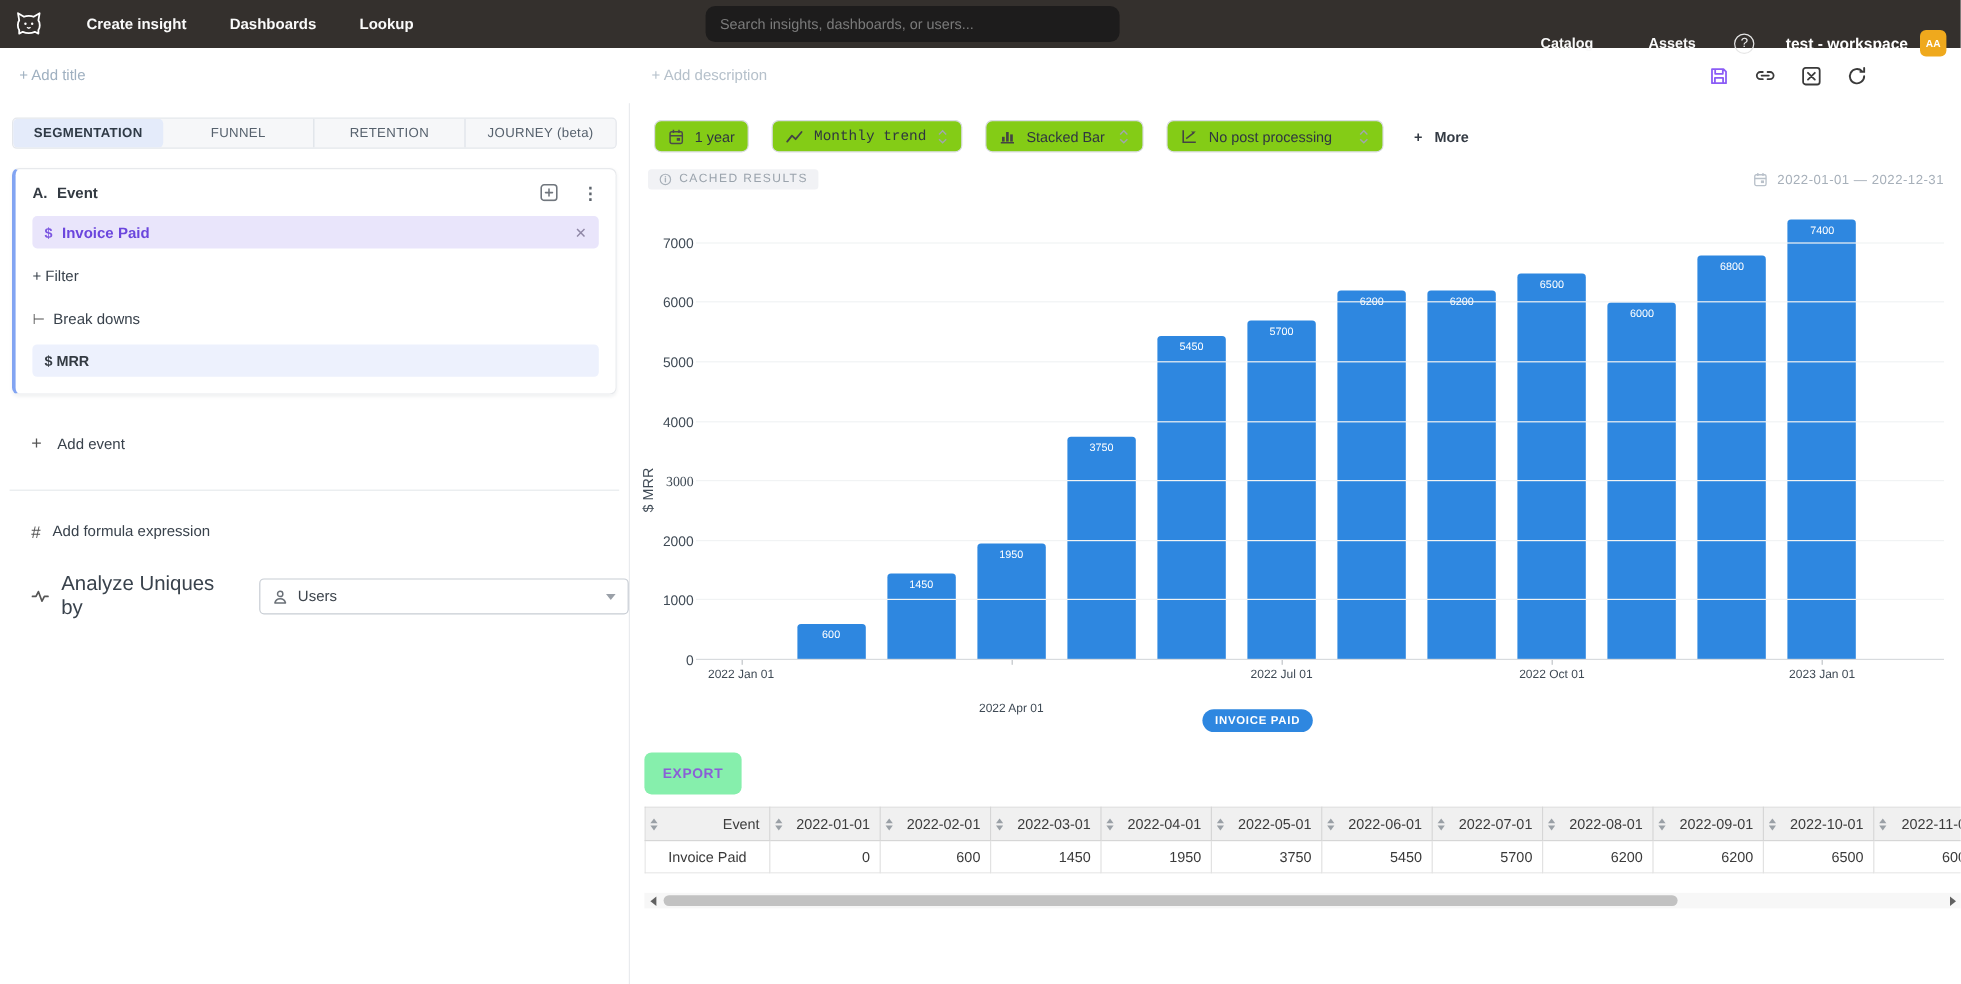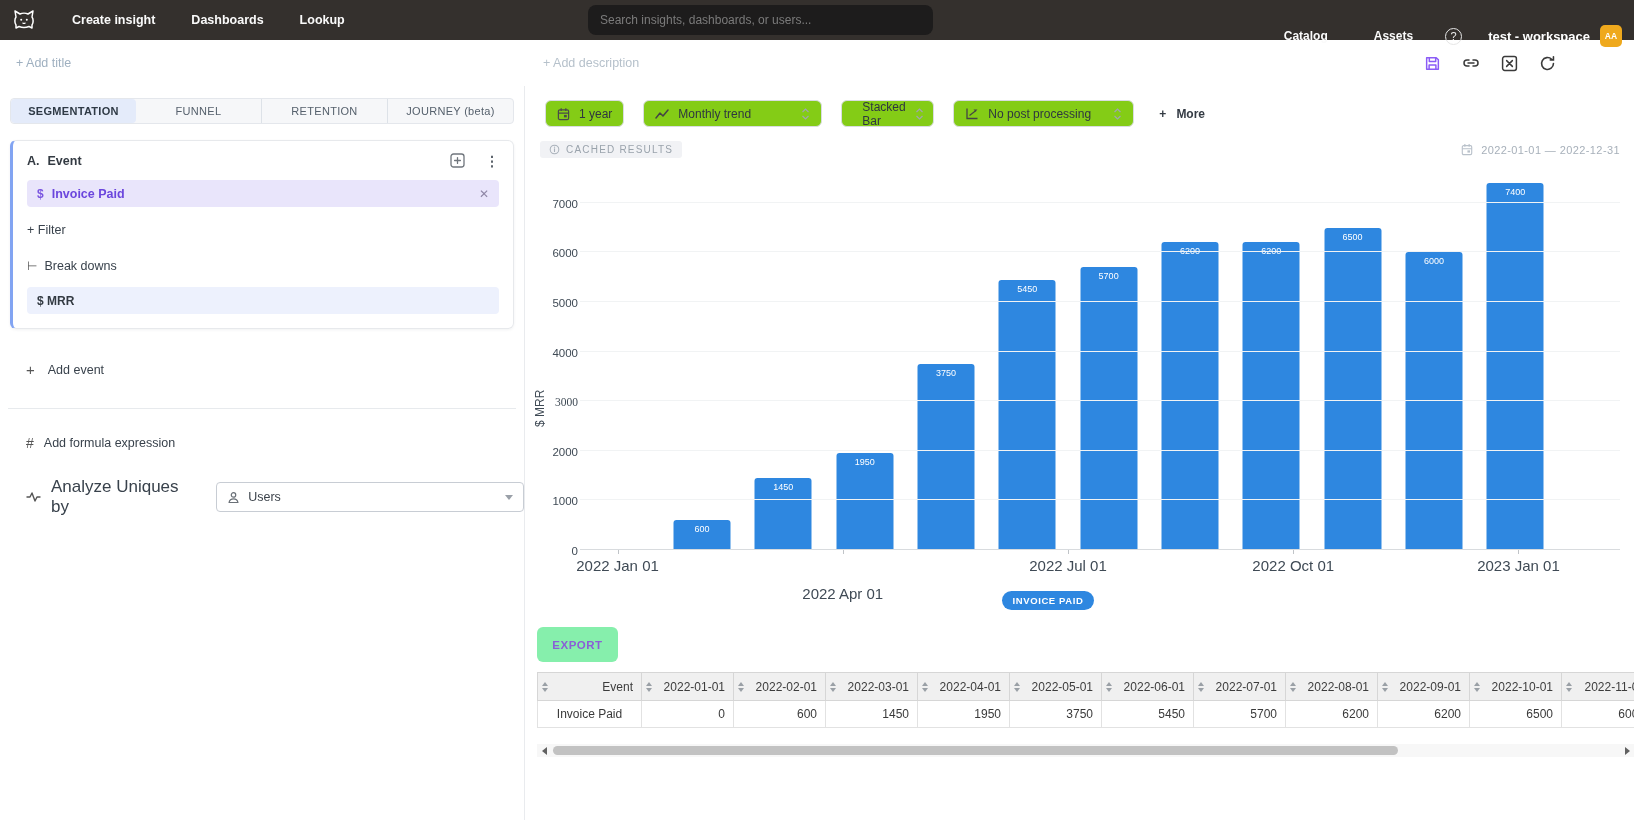--- a/index.html
+++ b/index.html
@@ -73,21 +73,21 @@
     display:flex; align-items:center; padding:0 10px; gap:8px; font-size:12.5px; color:#3c434b;
     background:#fff; cursor:pointer; }
   .caret-down { margin-left:auto; width:0; height:0; border-left:4px solid transparent;
     border-right:4px solid transparent; border-top:5px solid #9aa0a8; }
 
   
   .toolbar { position:absolute; left:20px; top:14px; display:flex; align-items:center; gap:19px; }
   .tbtn { height:27px; border:1px solid #d9dce1; border-radius:6px; background:#84cc16;
     display:flex; align-items:center; gap:9px; padding:0 11px; font-size:12px; color:#2f3640; cursor:pointer; }
   .tbtn .carets { margin-left:auto; }
-  .w-monthly { width:179px; } .w-stacked { width:93px; } .w-nopost { width:181px; }
+  .w-monthly { width:159px;font-family:Liberation Mono, monospace; } .w-stacked { width:132px; } .w-nopost { width:181px; }
   .more-btn { display:flex; align-items:center; gap:10px; font-size:12px; font-weight:700;
     color:#343b44; margin-left:6px; cursor:pointer; }
 
   .cached-badge { position:absolute; left:15px; top:55px; height:17px; background:#f1f2f5;
     border-radius:3px; display:inline-flex; align-items:center; gap:6px; padding:0 9px;
     font-size:10px; color:#9aa3ac; letter-spacing:1.2px; }
   .daterange { position:absolute; right:14px; top:57px; display:flex; align-items:center; gap:8px;
     font-size:11px; color:#a7b0ba; letter-spacing:.4px; }
 
   
@@ -97,21 +97,21 @@
   .gridline.zero { background:#d8dbde; }
   .chart-bars { position:absolute; left:0; right:64px; top:0; bottom:0; display:flex; }
   .slot { flex:1; position:relative; }
   .bar { position:absolute; bottom:0; left:50%; transform:translateX(-50%); width:57px;
     border-radius:3px 3px 0 0; cursor:pointer; }
   .bar-label { position:absolute; top:4px; left:0; width:100%; text-align:center; color:#fff; font-size:9px; }
   .chart-ylabels { position:absolute; left:0; top:0; width:41px; height:380px; }
   .ytick-label { position:absolute; right:0; font-size:11.5px; color:#3f4a55; }
   .chart-xticks { position:absolute; left:43px; right:68px; top:380px; height:22px; }
   .xtick-mark { position:absolute; top:0; width:1px; height:4px; background:#c0c4c8; }
-  .xtick-label { position:absolute; top:7px; transform:translateX(-50%); font-size:15px; color:#3f4a55; white-space:nowrap; }
+  .xtick-label { position:absolute; top:7px; transform:translateX(-50%); font-size:10px; color:#3f4a55; white-space:nowrap; }
   .axis-title { position:absolute; left:-4px; top:50%; transform:translateY(-50%);
     writing-mode:vertical-rl; rotate:180deg; font-size:12px; color:#3f4a55; }
 
   .legend-row { position:absolute; left:12px; right:75px; top:504px; text-align:center; }
   .legend-pill { display:inline-block; background:#2e87e0; color:#fff; font-size:9.5px;
     font-weight:700; letter-spacing:.6px; padding:4px 11px; border-radius:11px; cursor:pointer; }
 
   .export-btn { position:absolute; left:12px; top:541px; width:81px; height:35px; background:#86efac;
     color:#8a5fd6; font-size:11.5px; font-weight:600; letter-spacing:.5px; border:none; border-radius:6px;
     display:flex; align-items:center; justify-content:center; cursor:pointer; }
@@ -396,20 +396,25 @@
               <div class="bar" style="height: 84.8564%; background: rgb(46, 135, 224);">
                 <div class="bar-label">6500</div>
               </div>
             </div>
             <div class="slot">
               <div class="bar" style="height: 78.329%; background: rgb(46, 135, 224);">
                 <div class="bar-label">6000</div>
               </div>
             </div>
             <div class="slot">
+              <div class="bar" style="height: 88.7728%; background: rgb(46, 135, 224);">
+                <div class="bar-label">6800</div>
+              </div>
+            </div>
+            <div class="slot">
               <div class="bar" style="height: 96.6057%; background: rgb(46, 135, 224);">
                 <div class="bar-label">7400</div>
               </div>
             </div>
           </div>
       <div class="gridline zero" style="bottom: 0%;"></div>
           <div class="gridline" style="bottom: 13.0548%;"></div>
           <div class="gridline" style="bottom: 26.1097%;"></div>
           <div class="gridline" style="bottom: 39.1645%;"></div>
           <div class="gridline" style="bottom: 52.2193%;"></div>

